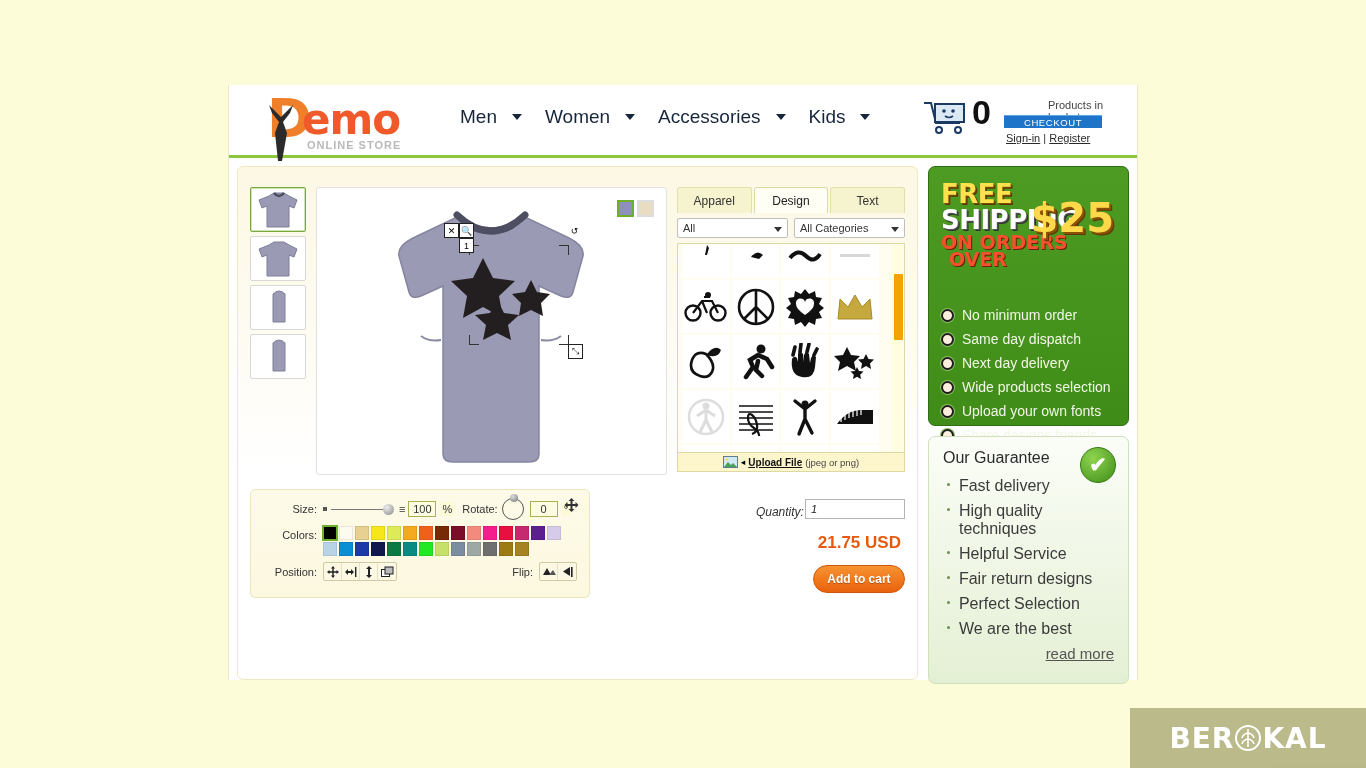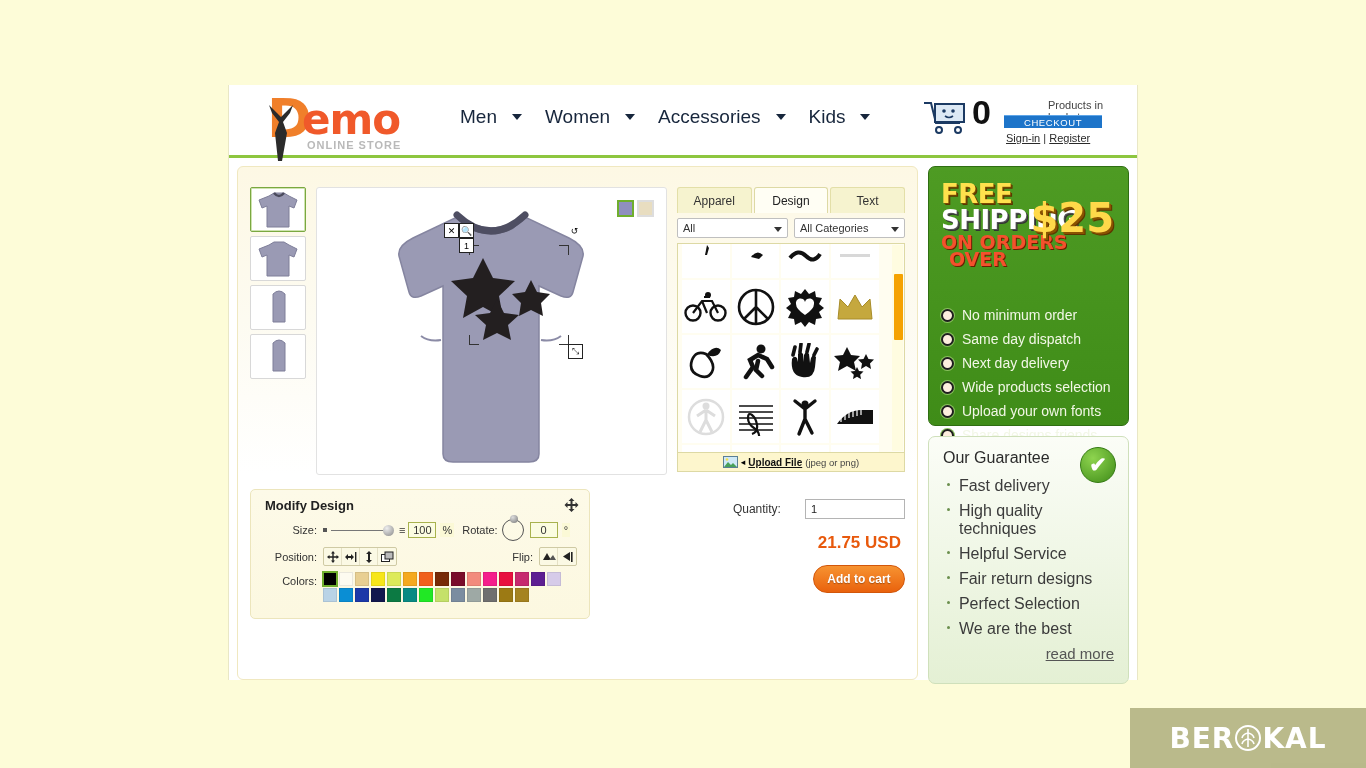--- a/index.html
+++ b/index.html
@@ -208,21 +208,21 @@
     width:18px; height:17px; display:flex; align-items:center; justify-content:center;
     cursor:pointer; border-right:1px solid #e5e1c6;
   }
   .minibtn:last-child { border-right:none; }
   .swatches { display:flex; flex-wrap:wrap; width:250px; gap:2px 2px; }
   .sw { width:14px; height:14px; cursor:pointer; border:1px solid rgba(0,0,0,.08); }
   .sw.sel { outline:2px solid #6fae2d; outline-offset:-1px; }
 
   
   .buy { flex:1; padding-top:10px; position:relative; }
-  .qrow { display:flex; align-items:center; justify-content:flex-end; gap:24px; }
+  .qrow { display:flex; align-items:flex-end; justify-content:flex-end; gap:1px;font-style:italic; }
   .qlabel { font-size:12px; color:#333; }
   .qinput {
     width:100px; height:20px; border:1px solid #b4b4b4; background:#fff;
     font-size:11px; padding:0 5px; line-height:19px; color:#222; cursor:text;
   }
   .price {
     text-align:right; color:#e8590c; font-size:17px; font-weight:bold;
     margin-top:14px; padding-right:4px;
   }
   .addcart {
@@ -534,84 +534,40 @@
             <span style="font-size:9px;">◂</span>
             <span class="upload-link">Upload File</span>
             <span class="upload-note">(jpeg or png)</span>
           </div>
         </div>
       </div>
 
       <div class="lower">
 
         <div class="modify">
-          <h3>Modify Design</h3>
           <svg class="move-icon" width="15" height="15" viewBox="0 0 15 15">
             <path d="M7.5 0 l3 3 h-2 v3 h3 v-2 l3 3 -3 3 v-2 h-3 v3 h2 l-3 3 -3 -3 h2 v-3 h-3 v2 l-3 -3 3 -3 v2 h3 v-3 h-2z" fill="#333"></path>
           </svg>
 
           <div class="row">
             <span class="lbl">Size:</span>
             <div class="slider">
               <span class="small"></span>
               <span class="track"></span>
               <span class="knob"></span>
             </div>
             <span class="bars">≡</span>
             <span class="numfield">100</span>
             <span class="unit">%</span>
             <span style="margin-left:2px;">Rotate:</span>
             <span class="rotate-dial">
                 <span class="dot"></span>
               </span>
             <span class="numfield">0</span>
             <span class="unit">°</span>
-          </div>
-
-          <div class="row">
-            <span class="lbl">Position:</span>
-            <span class="btngrp">
-              <span class="minibtn">
-                <svg width="12" height="12" viewBox="0 0 12 12">
-                    <path d="M6 0 l2 2.5h-1.3v2.8h2.8v-1.3l2.5 2 -2.5 2v-1.3h-2.8v2.8h1.3l-2 2.5 -2 -2.5h1.3v-2.8h-2.8v1.3l-2.5-2 2.5-2v1.3h2.8v-2.8h-1.3z" fill="#222"></path>
-                  </svg>
-              </span>
-              <span class="minibtn">
-                <svg width="12" height="12" viewBox="0 0 12 12">
-                    <path d="M0 6 l3 -3 v2 h3 v-2 l3 3 -3 3 v-2 h-3 v2z" fill="#222"></path>
-                    <rect x="10" y="1" width="1.4" height="10" fill="#222"></rect>
-                  </svg>
-              </span>
-              <span class="minibtn">
-                <svg width="12" height="12" viewBox="0 0 12 12">
-                    <path d="M6 0 l3 3 h-2 v6 h2 l-3 3 -3 -3 h2 v-6 h-2z" fill="#222"></path>
-                  </svg>
-              </span>
-              <span class="minibtn">
-                <svg width="13" height="12" viewBox="0 0 13 12">
-                    <rect x="0.5" y="3.5" width="8" height="7" fill="#fff" stroke="#222"></rect>
-                    <rect x="4" y="1" width="8" height="7" fill="#bbb" stroke="#222"></rect>
-                  </svg>
-              </span>
-            </span>
-            <span style="margin-left:auto;">Flip:</span>
-            <span class="btngrp" style="margin-left:6px;">
-              <span class="minibtn">
-                <svg width="14" height="11" viewBox="0 0 14 11">
-                    <path d="M1 9 l4 -7 4 7z" fill="#222"></path>
-                    <path d="M7 9 l4 -5 3 5z" fill="#555"></path>
-                  </svg>
-              </span>
-              <span class="minibtn">
-                <svg width="12" height="12" viewBox="0 0 12 12">
-                    <path d="M9 1 l-7 4.5 7 4.5z" fill="#222"></path>
-                    <rect x="10" y="1" width="1.6" height="10" fill="#222"></rect>
-                  </svg>
-              </span>
-            </span>
           </div>
 
           <div class="row" style="align-items:flex-start;">
             <span class="lbl" style="margin-top:3px;">Colors:</span>
             <div class="swatches">
               <span class="sw sel" style="background:#000000"></span>
               <span class="sw" style="background:#fdfbf0"></span>
               <span class="sw" style="background:#e8cf92"></span>
               <span class="sw" style="background:#f7e619"></span>
               <span class="sw" style="background:#ddea5a"></span>
@@ -633,20 +589,63 @@
               <span class="sw" style="background:#098a83"></span>
               <span class="sw" style="background:#21e825"></span>
               <span class="sw" style="background:#c5e16a"></span>
               <span class="sw" style="background:#7b8da0"></span>
               <span class="sw" style="background:#9ea9a5"></span>
               <span class="sw" style="background:#6f6f6f"></span>
               <span class="sw" style="background:#9c7a14"></span>
               <span class="sw" style="background:#a58320"></span>
             </div>
           </div>
+
+          <div class="row">
+            <span class="lbl">Position:</span>
+            <span class="btngrp">
+              <span class="minibtn">
+                <svg width="12" height="12" viewBox="0 0 12 12">
+                    <path d="M6 0 l2 2.5h-1.3v2.8h2.8v-1.3l2.5 2 -2.5 2v-1.3h-2.8v2.8h1.3l-2 2.5 -2 -2.5h1.3v-2.8h-2.8v1.3l-2.5-2 2.5-2v1.3h2.8v-2.8h-1.3z" fill="#222"></path>
+                  </svg>
+              </span>
+              <span class="minibtn">
+                <svg width="12" height="12" viewBox="0 0 12 12">
+                    <path d="M0 6 l3 -3 v2 h3 v-2 l3 3 -3 3 v-2 h-3 v2z" fill="#222"></path>
+                    <rect x="10" y="1" width="1.4" height="10" fill="#222"></rect>
+                  </svg>
+              </span>
+              <span class="minibtn">
+                <svg width="12" height="12" viewBox="0 0 12 12">
+                    <path d="M6 0 l3 3 h-2 v6 h2 l-3 3 -3 -3 h2 v-6 h-2z" fill="#222"></path>
+                  </svg>
+              </span>
+              <span class="minibtn">
+                <svg width="13" height="12" viewBox="0 0 13 12">
+                    <rect x="0.5" y="3.5" width="8" height="7" fill="#fff" stroke="#222"></rect>
+                    <rect x="4" y="1" width="8" height="7" fill="#bbb" stroke="#222"></rect>
+                  </svg>
+              </span>
+            </span>
+            <span style="margin-left:auto;">Flip:</span>
+            <span class="btngrp" style="margin-left:6px;">
+              <span class="minibtn">
+                <svg width="14" height="11" viewBox="0 0 14 11">
+                    <path d="M1 9 l4 -7 4 7z" fill="#222"></path>
+                    <path d="M7 9 l4 -5 3 5z" fill="#555"></path>
+                  </svg>
+              </span>
+              <span class="minibtn">
+                <svg width="12" height="12" viewBox="0 0 12 12">
+                    <path d="M9 1 l-7 4.5 7 4.5z" fill="#222"></path>
+                    <rect x="10" y="1" width="1.6" height="10" fill="#222"></rect>
+                  </svg>
+              </span>
+            </span>
+          </div>
         </div>
 
         <div class="buy">
           <div class="qrow">
             <span class="qlabel">Quantity:</span>
             <span class="qinput">1</span>
           </div>
           <div class="price">21.75 USD</div>
           <button class="addcart">Add to cart</button>
         </div>

